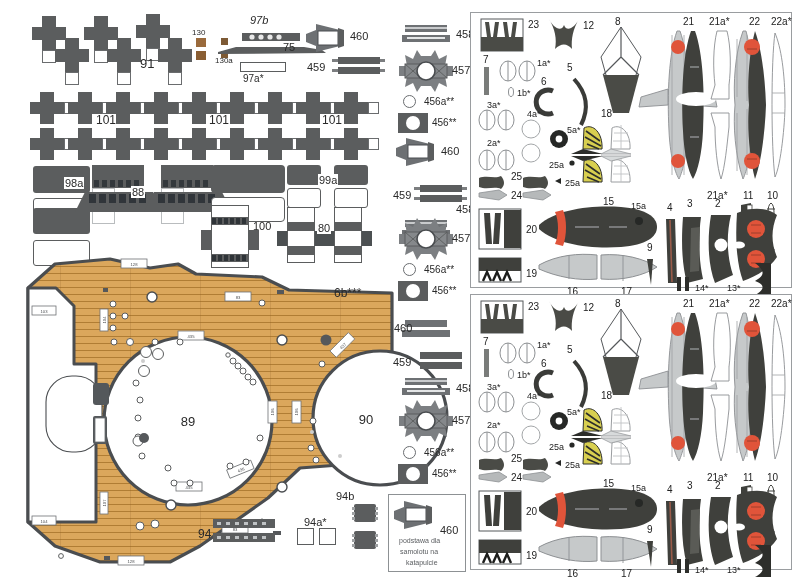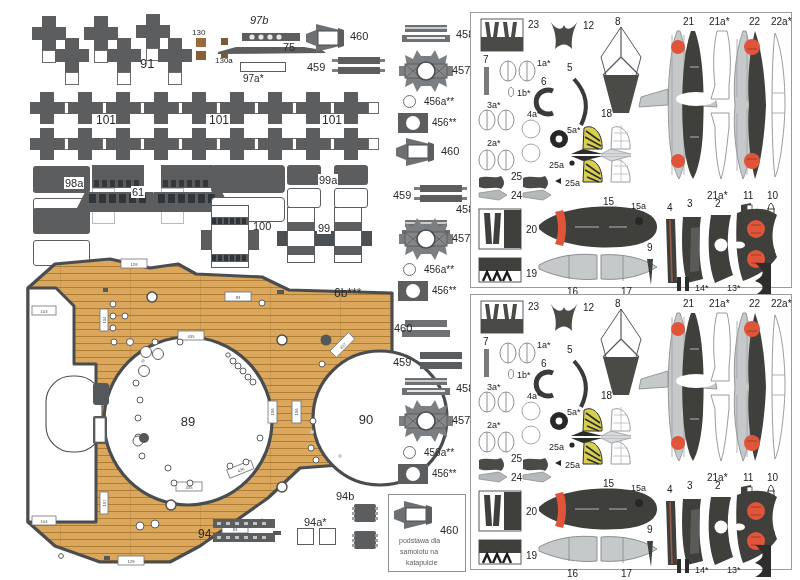--- a/index.html
+++ b/index.html
@@ -272,21 +272,21 @@
     <svg style="position:absolute;left:144px;top:192px;" width="88" height="22">
       <path d="M10,0 L78,0 L88,20 L0,20 Z" fill="#5b5d5e"></path>
       <rect x="14" y="2" width="7" height="9" fill="#30353a"></rect>
         <rect x="24" y="2" width="7" height="9" fill="#30353a"></rect>
       <rect x="34" y="2" width="7" height="9" fill="#30353a"></rect>
         <rect x="44" y="2" width="7" height="9" fill="#30353a"></rect>
       <rect x="54" y="2" width="7" height="9" fill="#30353a"></rect>
         <rect x="64" y="2" width="7" height="9" fill="#30353a"></rect>
     </svg>
   </div>
-  <div class="lbl s11" style="left:131px;top:186px;background:#fff;padding:0 1px;">61</div>
+  <div class="lbl s11" style="left:131px;top:186px;background:#fff;padding:0 1px;">88</div>
 
   <div class="gp" style="left:211px;top:165px;width:74px;height:28px;border-radius:4px;"></div>
   <div class="wp" style="left:211px;top:197px;width:74px;height:25px;border-radius:4px;"></div>
   <div class="lbl s11" style="left:288px;top:173px;">100a</div>
 
   <div class="gp" style="left:287px;top:165px;width:34px;height:20px;border-radius:3px;"></div>
   <div class="wp" style="left:287px;top:188px;width:34px;height:20px;border-radius:3px;"></div>
   <div class="gp" style="left:334px;top:165px;width:34px;height:20px;border-radius:3px;"></div>
   <div class="wp" style="left:334px;top:188px;width:34px;height:20px;border-radius:3px;"></div>
   <div class="lbl s11" style="left:318px;top:174px;background:#fff;padding:0 1px;">99a</div>
@@ -319,21 +319,21 @@
     <div style="position:absolute;left:277px;top:231px;width:10px;height:15px;background:#4c5052;"></div>
     <div style="position:absolute;left:315px;top:231px;width:10px;height:15px;background:#4c5052;"></div>
   </div>
   <div>
     <div class="wp" style="left:334px;top:207px;width:28px;height:56px;"></div>
     <div style="position:absolute;left:334px;top:222px;width:28px;height:9px;background:#5b5d5e;"></div>
     <div style="position:absolute;left:334px;top:246px;width:28px;height:9px;background:#5b5d5e;"></div>
     <div style="position:absolute;left:324px;top:231px;width:10px;height:15px;background:#4c5052;"></div>
     <div style="position:absolute;left:362px;top:231px;width:10px;height:15px;background:#4c5052;"></div>
   </div>
-  <div class="lbl s11" style="left:317px;top:222px;background:#fff;padding:0 1px;">99</div>
+  <div class="lbl s11" style="left:317px;top:222px;background:#fff;padding:0 1px;">80</div>
 
   <div id="deck-wrap">
     <svg width="400" height="334" viewBox="0 0 400 334">
       <defs>
         <clipPath id="deckclip">
           <path d="M28,95 L28,42 L55,18 L110,13 L150,22 L178,18 L196,28 L262,31 L289,44 L392,47
                    L392,215 L300,222 L268,252 L200,300 L170,316 L100,316 L55,300 L28,276 Z"></path>
         </clipPath>
         <pattern id="planks" width="6" height="7" patternUnits="userSpaceOnUse">
           <rect width="6" height="7" fill="#d89f4f"></rect>

